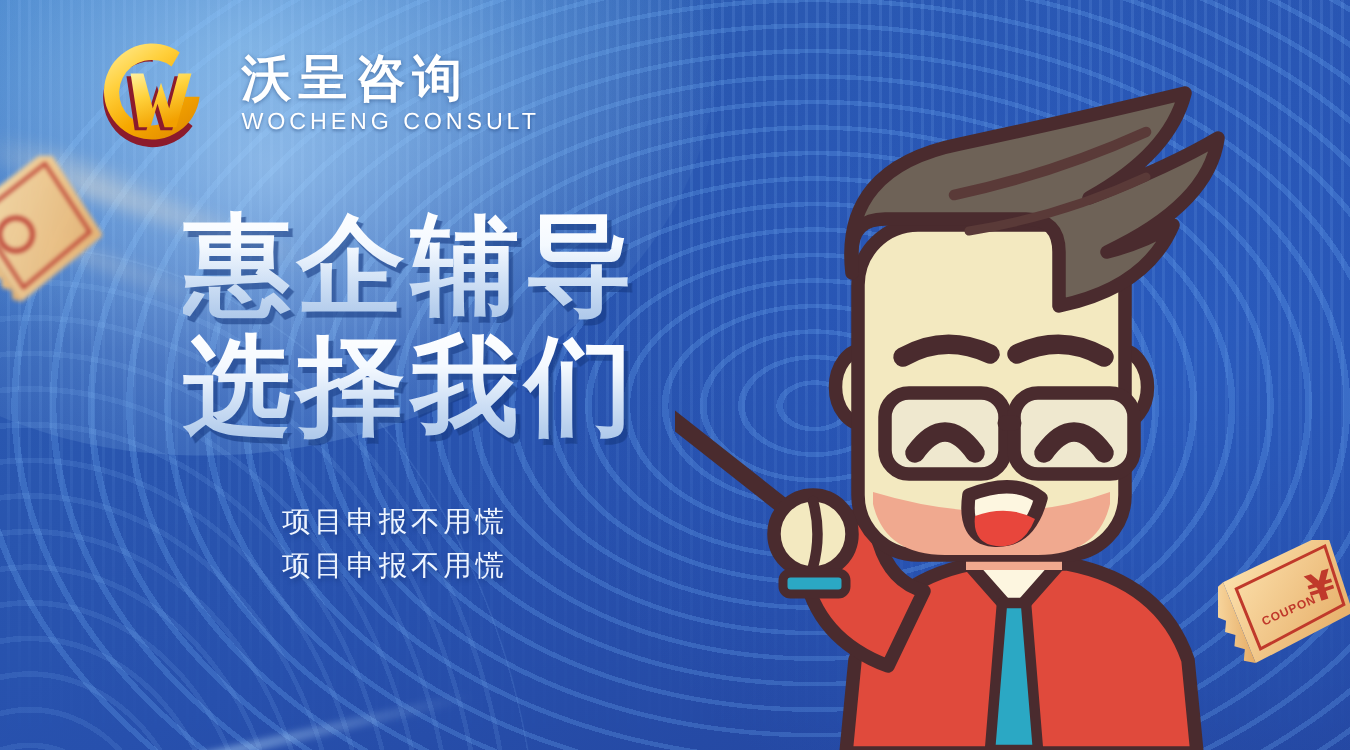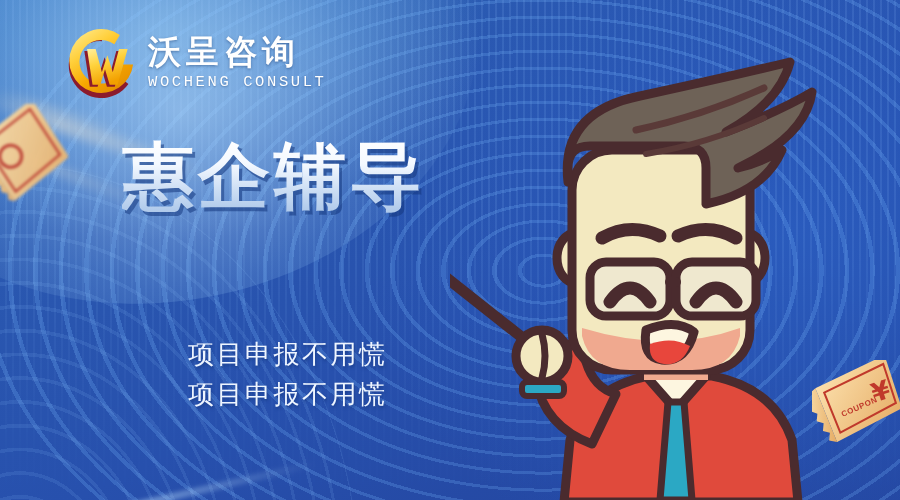--- a/index.html
+++ b/index.html
@@ -84,54 +84,54 @@
   .diag-light {
     position:absolute; left:-60px; bottom:-10px;
     width:380px; height:7px;
     background:linear-gradient(90deg, rgba(190,225,255,0) 0%, rgba(190,225,255,.5) 50%, rgba(190,225,255,0) 100%);
     transform:rotate(-13deg); filter:blur(2px);
   }
 
   
   #logo-block {
     position:absolute; left:66px; top:24px;
-    display:flex; align-items:center; gap:4px; z-index:40;
+    display:flex; align-items:center; gap:17px; z-index:40;
   }
   #logo-mark { width:78px; height:78px; display:block; }
   #logo-text { display:flex; flex-direction:column; justify-content:center; }
   #brand-cn {
     font-size:33px; font-weight:bold; color:#ffffff;
     letter-spacing:5px; line-height:1.05;
     font-family:"DejaVu Sans","Liberation Sans",sans-serif;
     text-shadow:0 1px 3px rgba(10,40,90,.45);
     white-space:nowrap;
   }
   #brand-en {
     font-size:15.5px; color:#ffffff; letter-spacing:2.6px;
-    font-family:Liberation Mono, monospace;
+    font-family:Liberation Sans, sans-serif;
     margin-top:3px; white-space:nowrap;
     text-shadow:0 1px 2px rgba(10,40,90,.4);
   }
 
   
   #headline { position:absolute; left:110px; top:136px; z-index:40;margin-left:12px; }
   .head-line {
     font-size:72px; font-weight:bold; line-height:1.12;
     letter-spacing:4px; white-space:nowrap;
     font-family:"DejaVu Sans","Liberation Sans",sans-serif;
     background:linear-gradient(180deg,#ffffff 0%,#f4f9ff 34%,#cfe0f5 64%,#a8c4e8 100%);
     -webkit-background-clip:text; background-clip:text;
     -webkit-text-fill-color:transparent; color:transparent;
     filter:drop-shadow(3px 4px 0 rgba(20,55,125,.55));
   }
 
   
   #subtitle { position:absolute; left:188px; top:334px; z-index:40; }
   .sub-line {
-    font-size:26px; color:#eef5ff; line-height:1.55;
+    font-size:19px; color:#eef5ff; line-height:1.55;
     letter-spacing:2.5px; white-space:nowrap;
     font-family:"DejaVu Sans","Liberation Sans",sans-serif;
     text-shadow:1px 2px 3px rgba(15,45,110,.5);
   }
 
   
   #character { position:absolute; right:30px; bottom:0; z-index:30; }
   #coupon-right { position:absolute; right:-2px; top:360px; z-index:35; }
   #coupon-left  { position:absolute; left:-18px; top:104px; z-index:20; filter:blur(1.4px); opacity:.95; }
 </style>
@@ -189,20 +189,21 @@
       <path d="M27 32 L38 32 L46 62 L53 40 L60 62 L68 32 L79 32 L66 78 L56 78 L50 58 L44 78 L34 78 Z" fill="url(#goldW)"></path>
     </svg>
     <div id="logo-text">
       <div id="brand-cn">沃呈咨询</div>
       <div id="brand-en">WOCHENG CONSULT</div>
     </div>
   </div>
 
   <div id="headline">
     <div class="head-line">惠企辅导</div>
+    <div class="head-line">选择我们</div>
   </div>
 
   <div id="subtitle">
     <div class="sub-line">项目申报不用慌</div>
     <div class="sub-line">项目申报不用慌</div>
   </div>
 
   <svg id="character" width="420" height="450" viewBox="0 0 420 450">
     <g stroke="#4a2b2e" stroke-width="9" stroke-linejoin="round" stroke-linecap="round">
 

